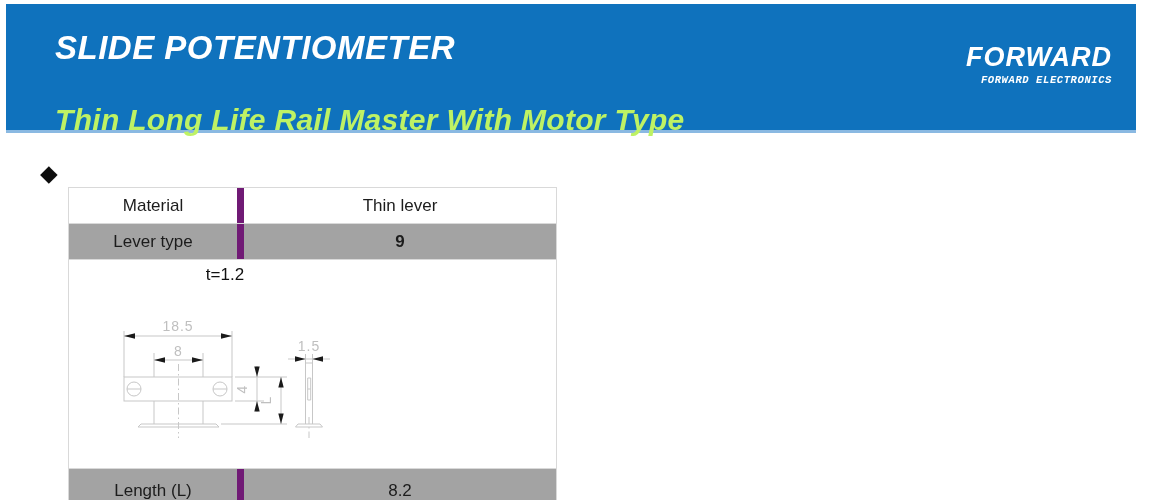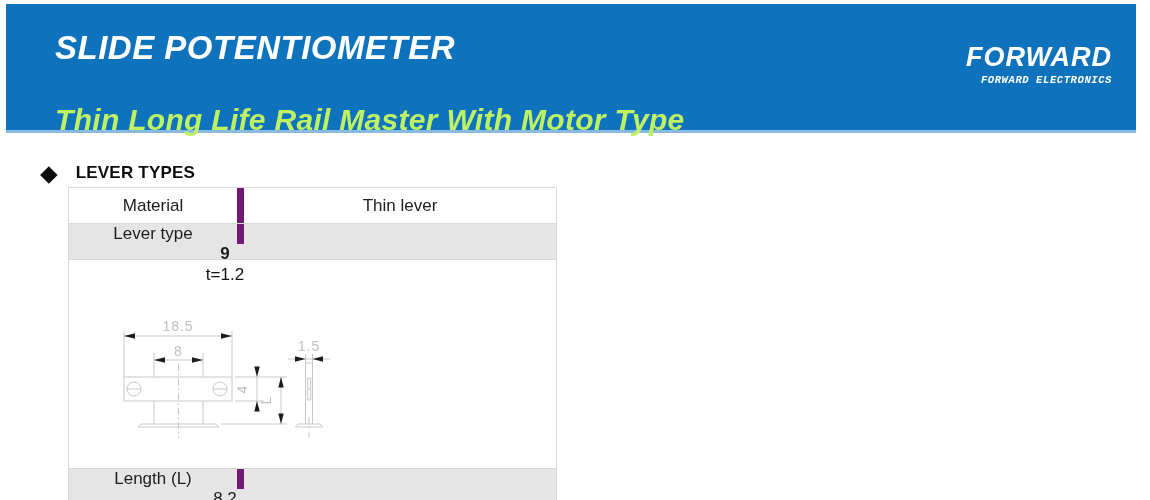--- a/index.html
+++ b/index.html
@@ -20,21 +20,21 @@
 
   
   .section-head { position:absolute; left:40px; top:161px; height:24px; display:flex; align-items:center; }
   .diamond { font-size:23px; color:#0d0d0d; line-height:1; }
   .section-title { margin-left:18px; font-size:17px; font-weight:bold; color:#0d0d0d; letter-spacing:.2px; }
 
   
   .tbl { position:absolute; left:68px; top:187px; width:489px;
          border:1px solid #d9d9d9; border-bottom:none; font-size:17px; color:#1c1c1c; }
   .row { display:flex; border-bottom:1px solid #d9d9d9; }
-  .row.stripe { background:#e5e5e5;flex-direction:column; }
+  .row.stripe { background:#a3a3a3; }
   .cell-l { width:175px; display:flex; align-items:center; justify-content:center;
             border-right:7px solid #701a75; }
   .cell-v { width:312px; display:flex; align-items:center; justify-content:center; }
   .h36 { height:36px; }
   .h209 { height:209px; }
   .h44 { height:44px; }
   .bold { font-weight:bold; }
   .dim-cell { position:relative; padding:0; display:block; }
   .dim-cell svg { position:absolute; left:0; top:0; }
 
@@ -54,21 +54,20 @@
     <div class="title1">SLIDE POTENTIOMETER</div>
     <div class="title2">Thin Long Life Rail Master With Motor Type</div>
     <div class="logo">
       <div class="logo-main">FORWARD</div>
       <div class="logo-sub">FORWARD ELECTRONICS</div>
     </div>
   </div>
 
   <div class="section-head">
     <span class="diamond">◆</span>
-    <span class="section-title">LEVER TYPES</span>
   </div>
 
   <div class="tbl">
 
     <div class="row h36">
       <div class="cell-l">Material</div>
       <div class="cell-v">Thin lever</div>
     </div>
 
     <div class="row h36 stripe">

